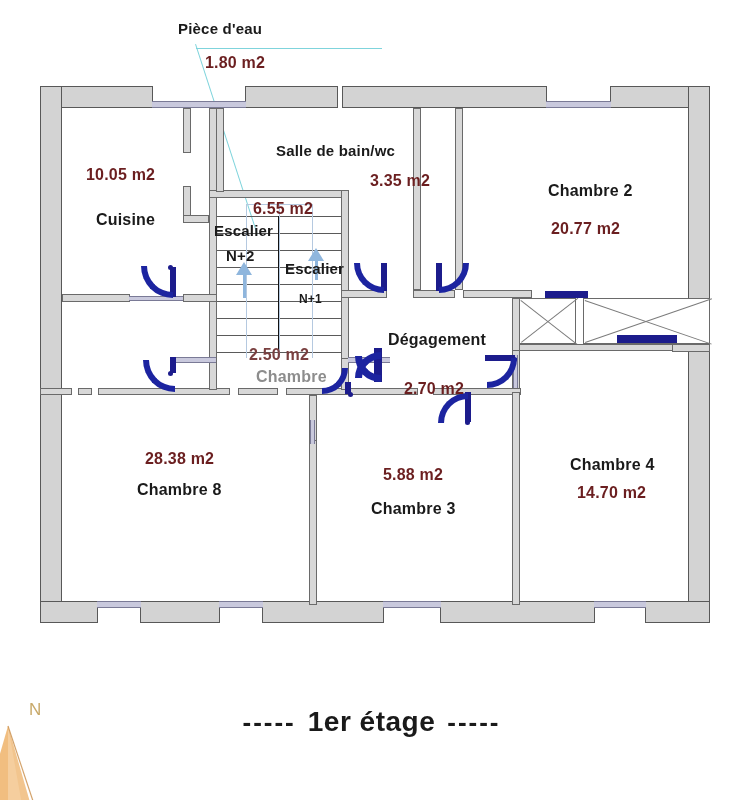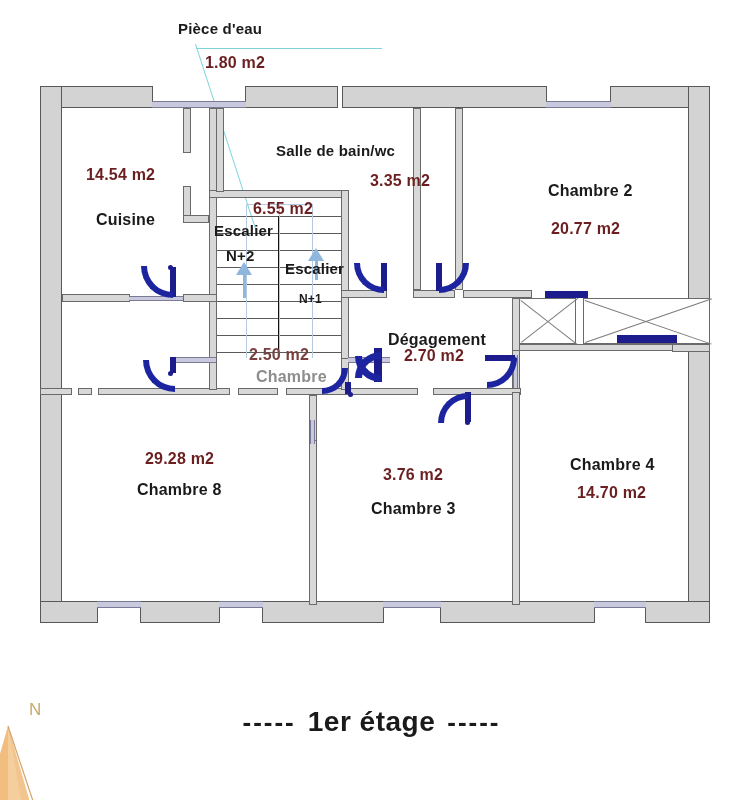--- a/index.html
+++ b/index.html
@@ -243,40 +243,40 @@
   <div class="arc" style="left:487px;top:358px;width:30px;height:30px;border-bottom:6px solid #1c24a0;border-right:6px solid #1c24a0;border-radius:0 0 32px 0;"></div>
 
   <div class="door-pivot" style="left:465px;top:420px;"></div>
   <div class="door-leaf" style="left:465px;top:392px;width:6px;height:30px;"></div>
   <div class="arc" style="left:438px;top:393px;width:30px;height:30px;border-top:6px solid #1c24a0;border-left:6px solid #1c24a0;border-radius:32px 0 0 0;"></div>
 
   <div class="door-pivot" style="left:348px;top:392px;"></div>
   <div class="door-leaf" style="left:345px;top:382px;width:6px;height:12px;"></div>
   <div class="arc" style="left:322px;top:368px;width:26px;height:26px;border-bottom:6px solid #1c24a0;border-right:6px solid #1c24a0;border-radius:0 0 28px 0;"></div>
 
-  <div class="area" style="left:86px;top:166px;font-size:16px;">14.54 m2</div>
+  <div class="area" style="left:86px;top:166px;font-size:16px;">10.05 m2</div>
   <div class="lbl" style="left:96px;top:211px;font-size:16px;">Cuisine</div>
 
   <div class="lbl" style="left:276px;top:142px;font-size:15px;">Salle de bain/wc</div>
   <div class="area" style="left:370px;top:172px;font-size:16px;">3.35 m2</div>
 
   <div class="lbl" style="left:548px;top:182px;font-size:16px;">Chambre 2</div>
   <div class="area" style="left:551px;top:220px;font-size:16px;">20.77 m2</div>
 
-  <div class="area" style="left:145px;top:450px;font-size:16px;">29.28 m2</div>
+  <div class="area" style="left:145px;top:450px;font-size:16px;">28.38 m2</div>
   <div class="lbl" style="left:137px;top:481px;font-size:16px;">Chambre 8</div>
 
-  <div class="area" style="left:383px;top:466px;font-size:16px;">3.76 m2</div>
+  <div class="area" style="left:383px;top:466px;font-size:16px;">5.88 m2</div>
   <div class="lbl" style="left:371px;top:500px;font-size:16px;">Chambre 3</div>
 
   <div class="lbl" style="left:570px;top:456px;font-size:16px;">Chambre 4</div>
   <div class="area" style="left:577px;top:484px;font-size:16px;">14.70 m2</div>
 
   <div class="lbl" style="left:388px;top:331px;font-size:16px;">Dégagement</div>
-  <div class="area" style="left:404px;top:347px;font-size:16px;">2.70 m2</div>
+  <div class="area" style="left:404px;top:380px;font-size:16px;">2.70 m2</div>
 
   <div class="area area-soft" style="left:249px;top:346px;font-size:16px;">2.50 m2</div>
   <div class="lbl lbl-soft" style="left:256px;top:368px;font-size:16px;">Chambre</div>
 
 
   <div id="caption">
     <span class="dash">-----</span><span class="title">1er étage</span><span class="dash">-----</span>
   </div>
 
   <div id="compass">

